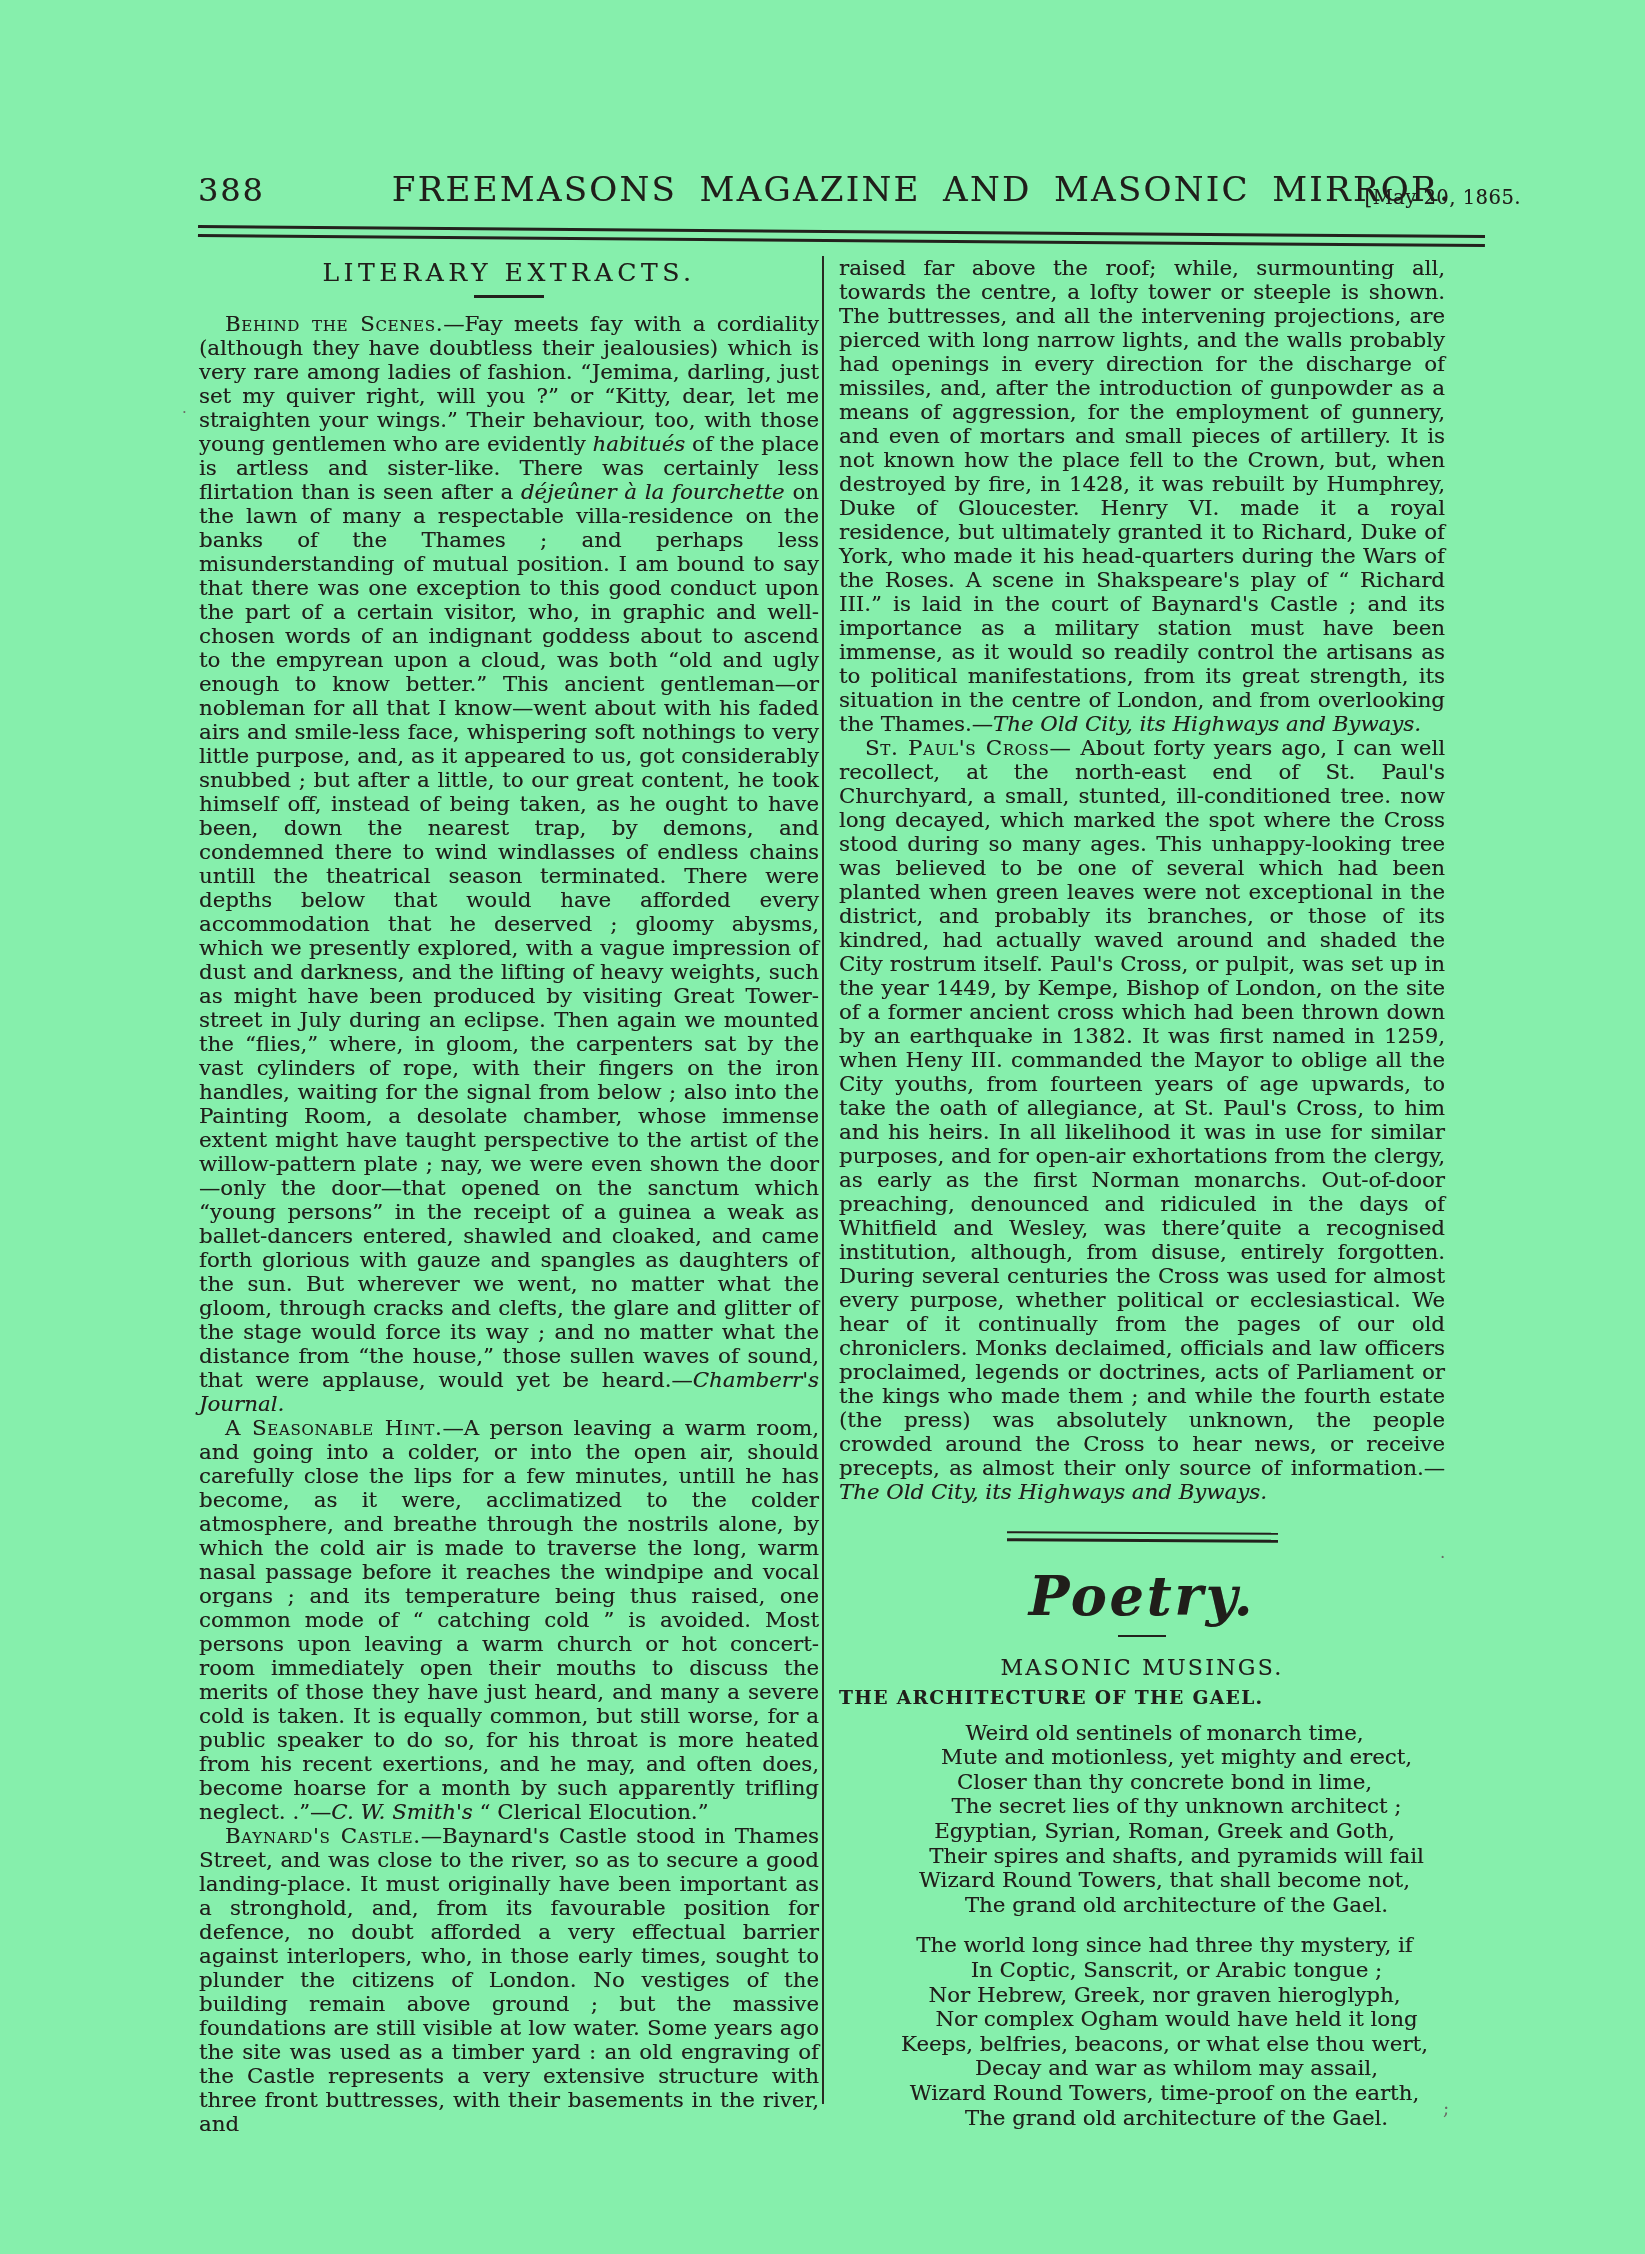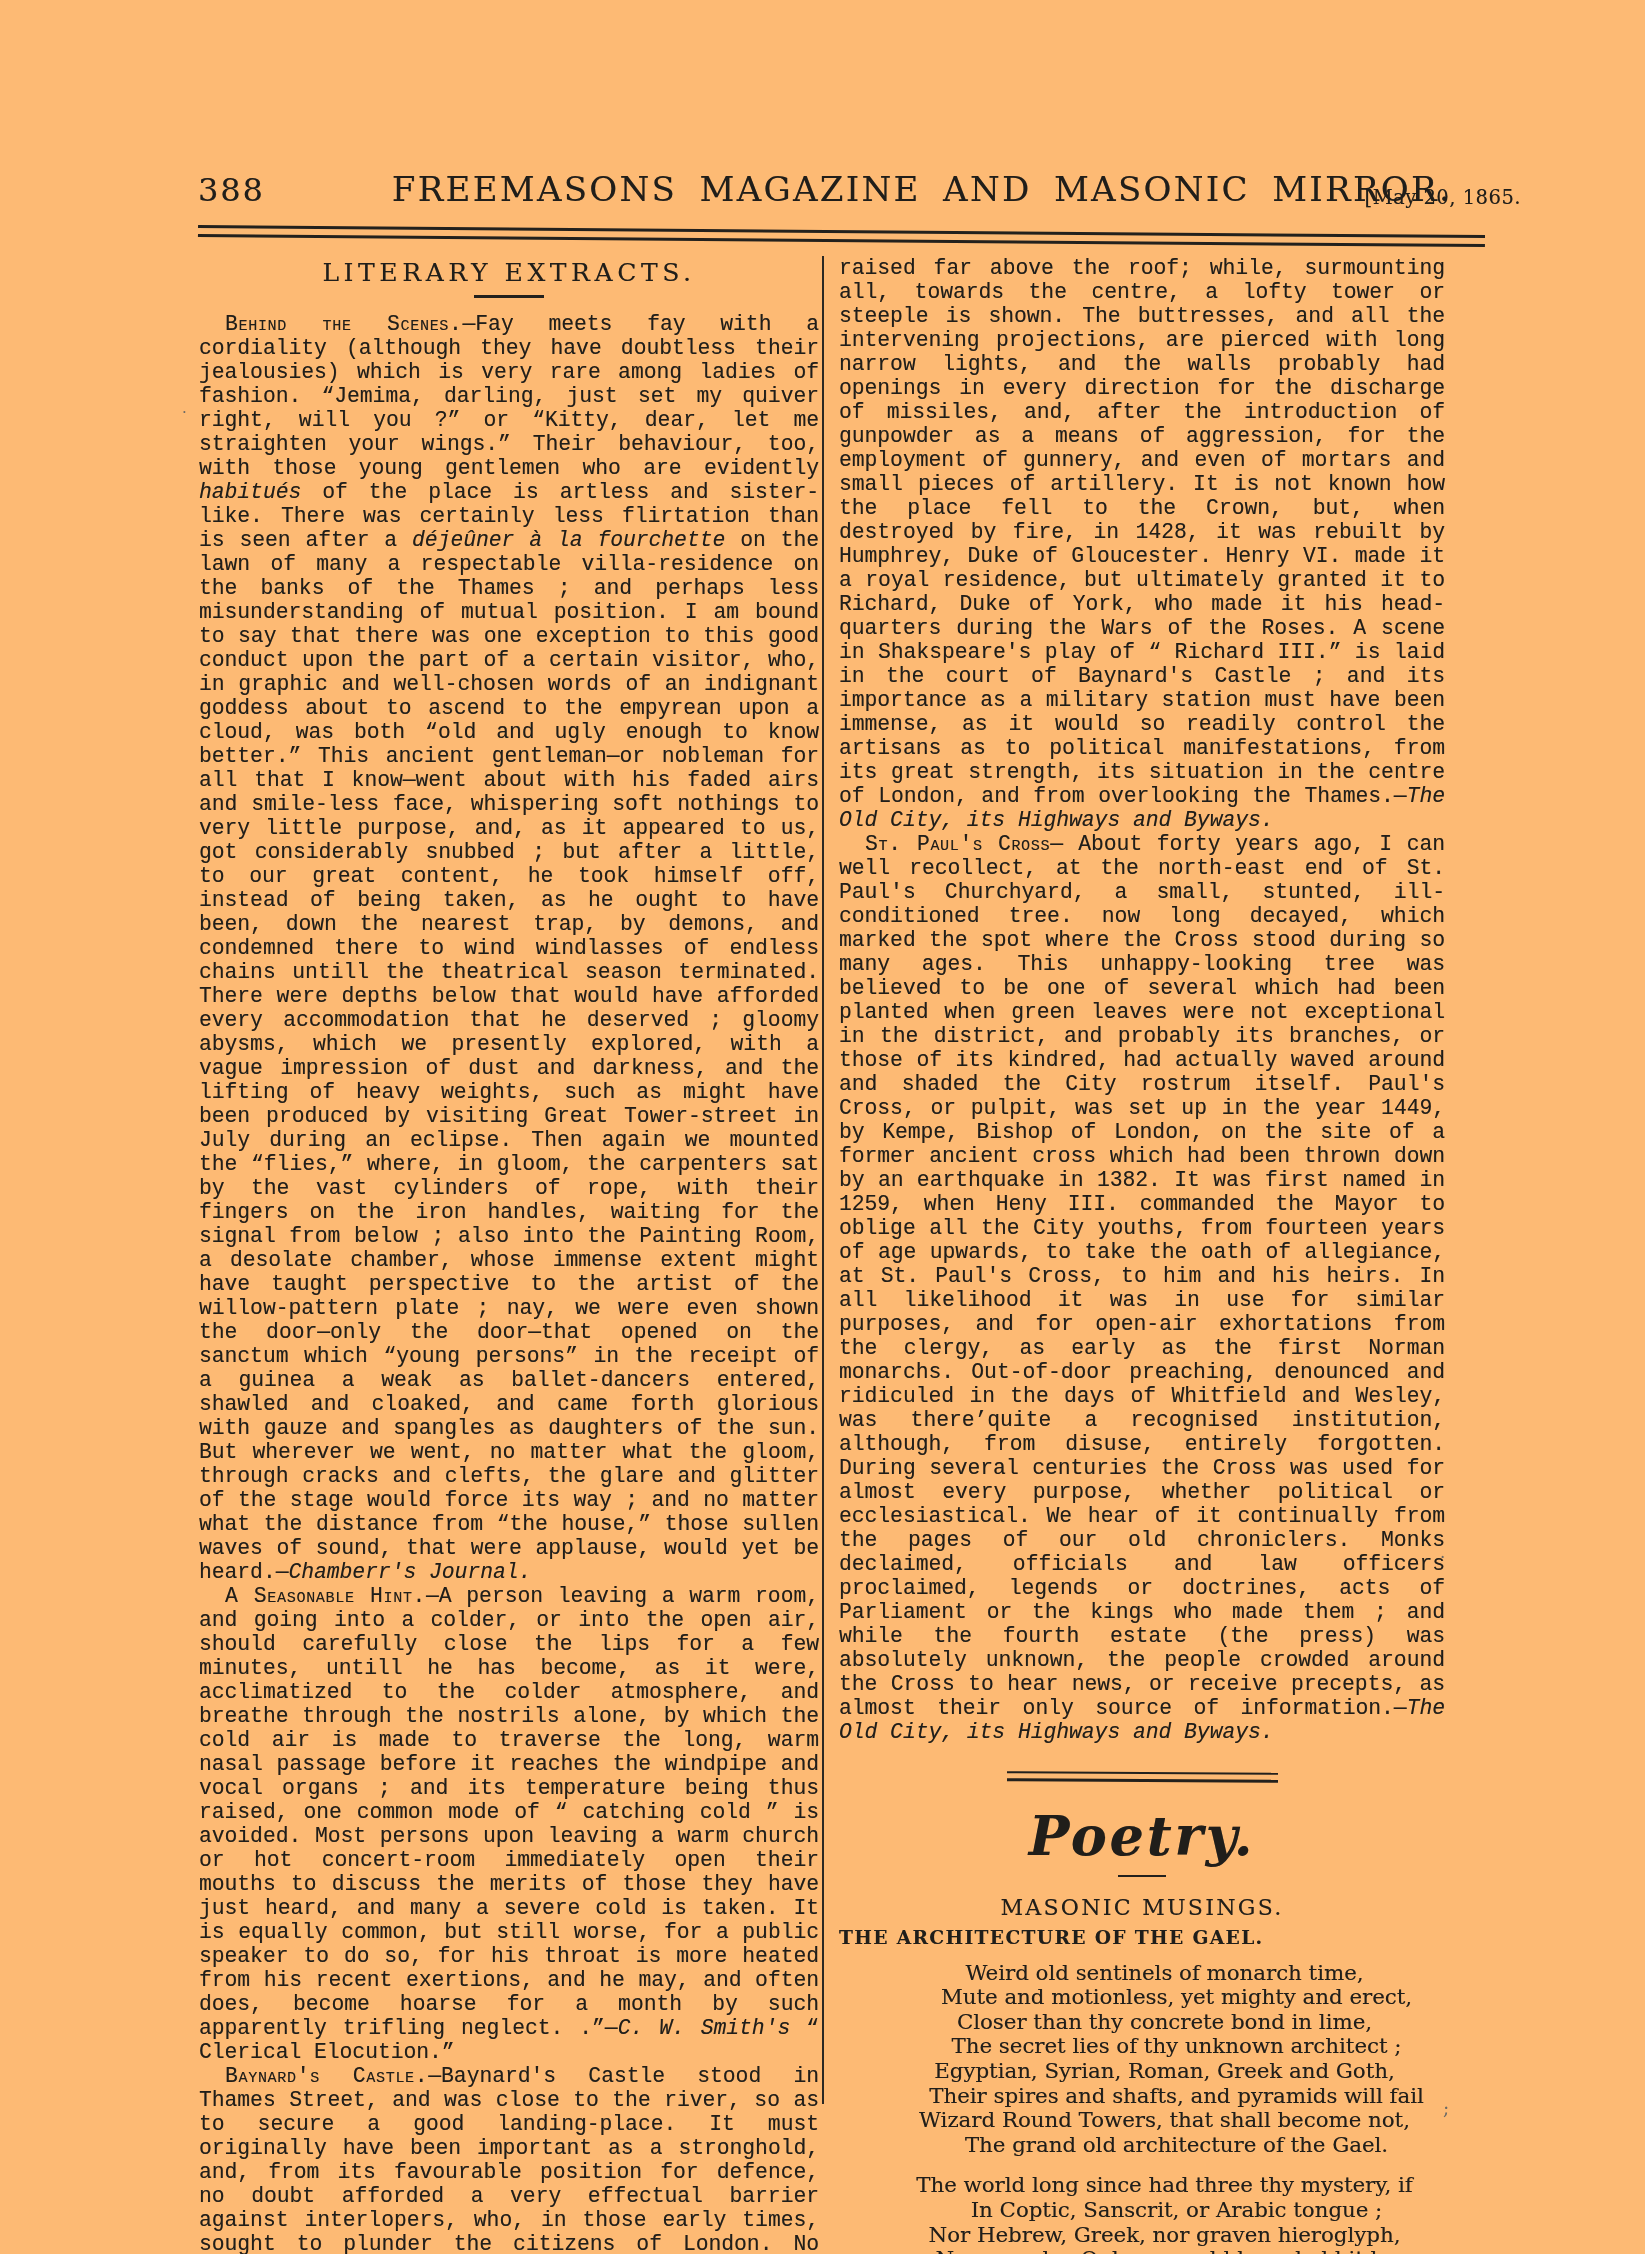--- a/index.html
+++ b/index.html
@@ -22,21 +22,21 @@
   
   .col-divider{position:absolute;left:822px;top:256px;width:1.9px;height:1848px;background:#2b2923;}
   .col{position:absolute;font-size:21.3px;line-height:24px;text-align:justify;}
   .col-left{left:199px;top:258px;width:620px;}
   .col-right{left:839px;top:256px;width:606px;}
   .section-title{
     margin:0;font-size:25px;line-height:30px;font-weight:400;
     letter-spacing:4.6px;text-align:center;
   }
   .title-rule{width:70px;height:2.8px;background:#23211d;margin:7.4px auto 14px auto;}
-  .para{margin:0;text-indent:26px;font-family:Liberation Mono, monospace;}
+  .para{margin:0;text-indent:26px;}
   .para.noindent{text-indent:0;}
   .lead{font-variant:small-caps;letter-spacing:0.7px;}
   .it{font-style:italic;}
   
   .poetry-rule{width:271px;margin:28px auto 0 auto;transform:rotate(0.3deg);}
   .poetry-rule .l1{height:1.9px;background:#23211d;}
   .poetry-rule .l2{height:2.8px;background:#23211d;margin-top:5.6px;}
   .poetry-heading{
     margin:24px 0 0 0;text-align:center;font-size:54px;line-height:61px;
     font-weight:700;font-style:italic;letter-spacing:2.8px;
@@ -49,21 +49,21 @@
   .poem-line.indent{padding-left:24px;}
   
   .artifact{position:absolute;color:#6b6a66;text-shadow:none;}
   .a1{left:1443px;top:2098px;font-size:18.6px;}
   .a2{left:1440px;top:1547px;font-size:16.7px;}
   .a3{left:182px;top:399px;font-size:15px;}
 </style>
 </head>
 <body>
 
-<div class="page" style="background: #fdba74; color: rgb(32, 30, 26);">
+<div class="page" style="background: #86efac; color: rgb(32, 30, 26);">
 
   <span class="hdr-num">388</span>
   <div class="hdr-title">FREEMASONS MAGAZINE AND MASONIC MIRROR.</div>
   <span class="hdr-date">[May 20, 1865.</span>
   <div class="hdr-rule">
     <div class="l1"></div>
     <div class="l2"></div>
   </div>
 
   <div class="col-divider"></div>

